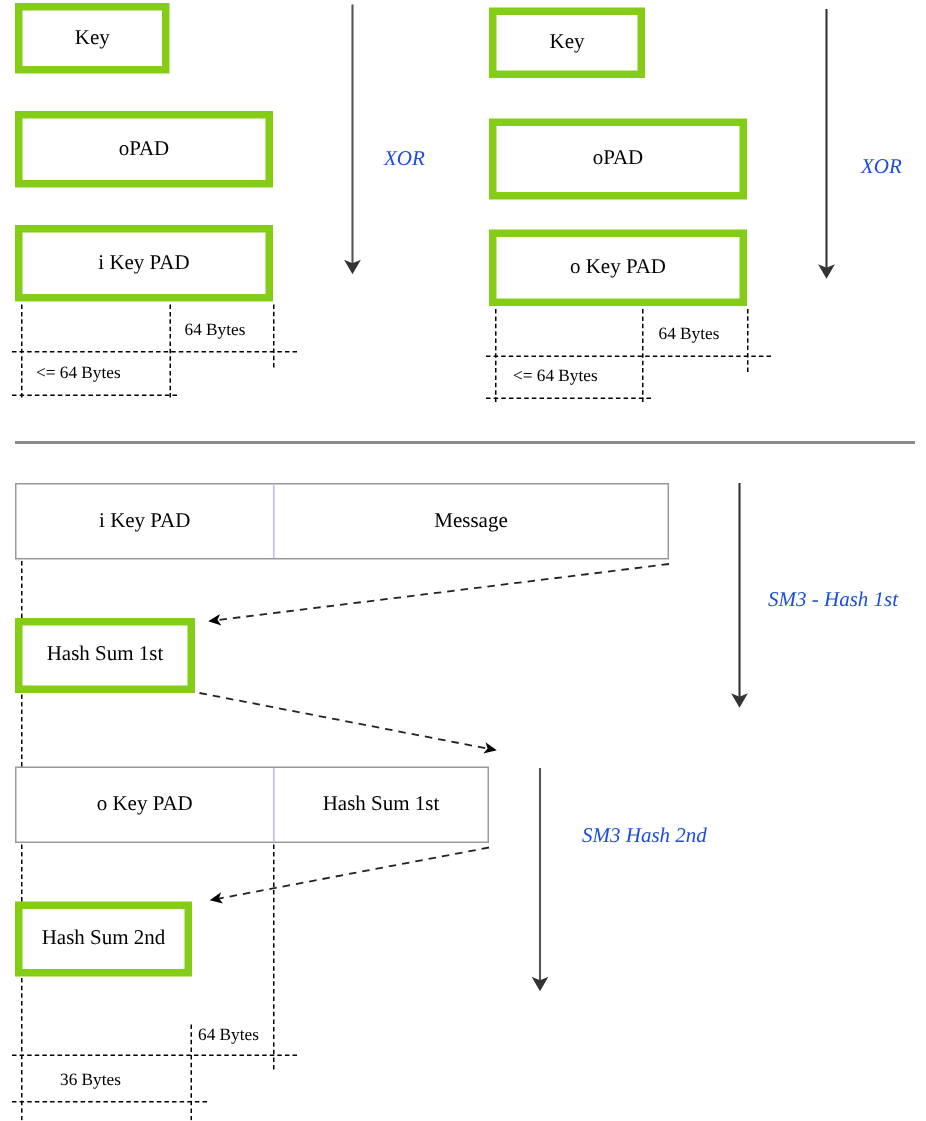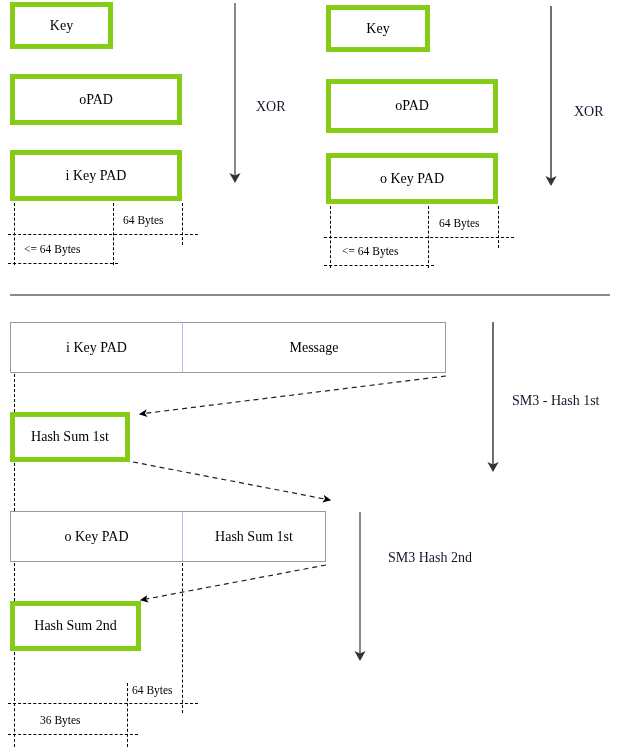--- a/index.html
+++ b/index.html
@@ -42,23 +42,24 @@
     align-items: center;
     justify-content: center;
     box-sizing: border-box;
   }
   .split-cell.divider {
     border-left: 1px solid #c4b5fd;
   }
   .label {
     position: absolute;
     font-size: 14px;
-    color: #0f172a;
+    color: #1d4ed8;
     white-space: nowrap;
     line-height: 1;
+    font-style: italic;
   }
   .dim-label {
     position: absolute;
     font-size: 11.5px;
     color: #000000;
     white-space: nowrap;
     line-height: 1;
     background: #ffffff;
     padding: 0 2px;
   }
@@ -151,21 +152,21 @@
 
   <div class="split-box" style="left:10px; top:511px; width:316px; height:51px;">
     <div class="split-cell" style="width:171px;">
       <span>o Key PAD</span>
     </div>
     <div class="split-cell divider" style="width:143px;">
       <span>Hash Sum 1st</span>
     </div>
   </div>
 
-  <div class="box" style="left:10px; top:601px; width:131px; height:50px;">
+  <div class="box" style="left:10px; top:601px; width:118px; height:50px;">
     <span>Hash Sum 2nd</span>
   </div>
 
   <div class="vline-dash" style="left:14px; top:374px; height:38px;"></div>
   <div class="vline-dash" style="left:14px; top:463px; height:48px;"></div>
   <div class="vline-dash" style="left:14px; top:563px; height:38px;"></div>
   <div class="vline-dash" style="left:14px; top:652px; height:95px;"></div>
 
   <div class="vline-dash" style="left:127px; top:683px; height:64px;"></div>
   <div class="vline-dash" style="left:182px; top:563px; height:150px;"></div>

